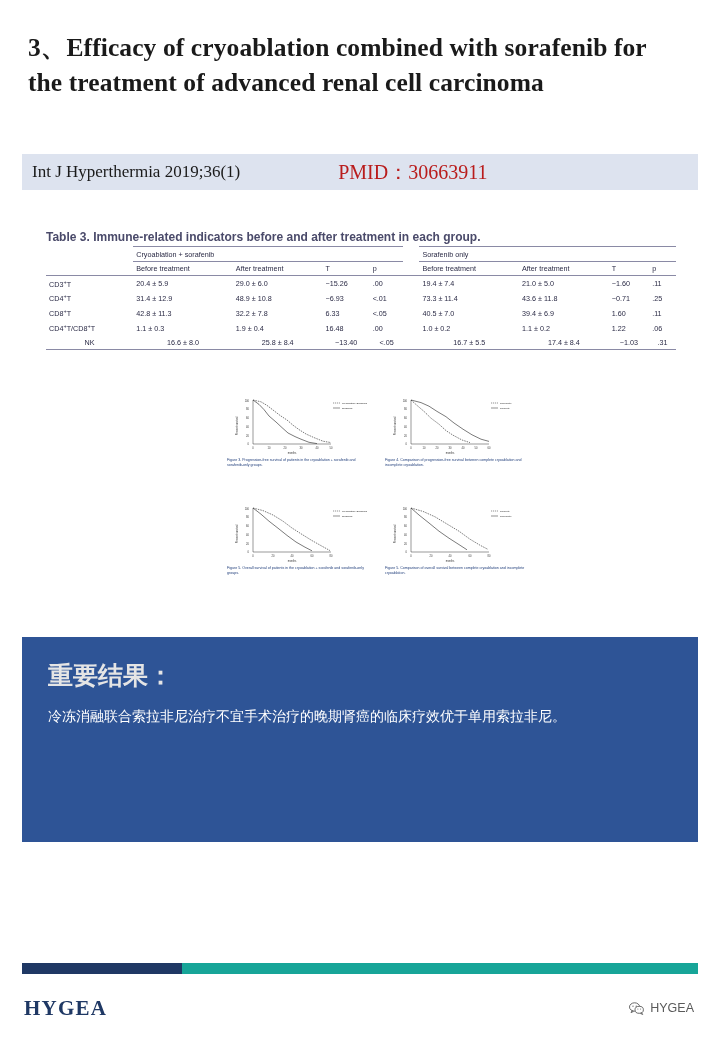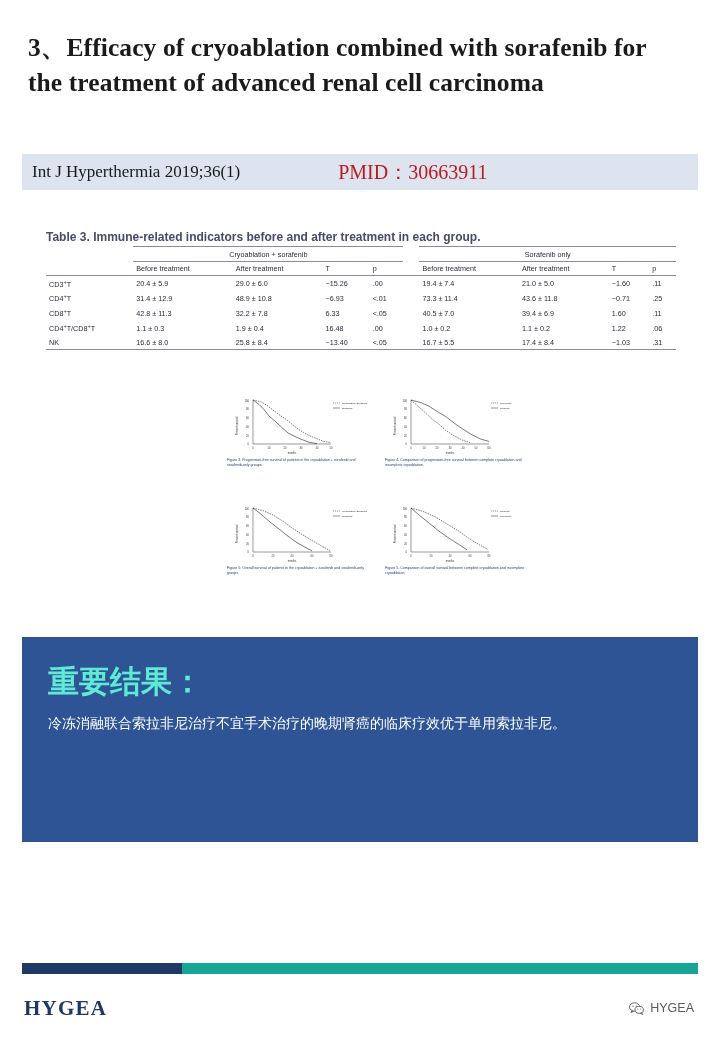--- a/index.html
+++ b/index.html
@@ -87,32 +87,32 @@
     color: #2a2a45;
     font-family: "Liberation Sans", sans-serif;
   }
   table.imm td, table.imm th {
     padding: 2.2px 3px;
     text-align: left;
     white-space: nowrap;
     font-weight: normal;
   }
   table.imm .grouphead {
-    text-align: center;
+    text-align: left;
     border-bottom: 0.7px solid #8a8aa5;
     border-top: 0.7px solid #8a8aa5;
     font-weight: normal;
     padding-top: 3px;
     padding-bottom: 2px;
   }
   table.imm .colhead {
     border-bottom: 0.7px solid #8a8aa5;
     font-weight: normal;
   }
-  table.imm tr.lastrow td { border-bottom: 0.7px solid #8a8aa5; }
+  table.imm tr.lastrow td { border-bottom: 0.7px solid #8a8aa5; text-align: center; }
   table.imm td.num { text-align: left; }
   .gapcol { width: 16px; }
   .rowlabel { white-space: nowrap; }
   sup { font-size: 5.6px; }
 
   
   .plots {
     position: absolute;
     left: 205px;
     top: 178px;
@@ -143,24 +143,24 @@
   .result-box {
     position: absolute;
     left: 22px;
     top: 637px;
     width: 676px;
     height: 205px;
     background: #2e5496;
     padding: 26px 26px 0 26px;
   }
   .result-title {
-    color: #5eead4;
-    font-size: 31px;
+    color: #e5e5e5;
+    font-size: 25px;
     font-weight: bold;
-    font-family: Liberation Serif, serif;
+    font-family: Liberation Mono, monospace;
     line-height: 1.2;
     margin-bottom: 12px;
   }
   .result-body {
     color: #ffffff;
     font-size: 14px;
     font-family: "DejaVu Sans", sans-serif;
     line-height: 1.62;
   }
 

